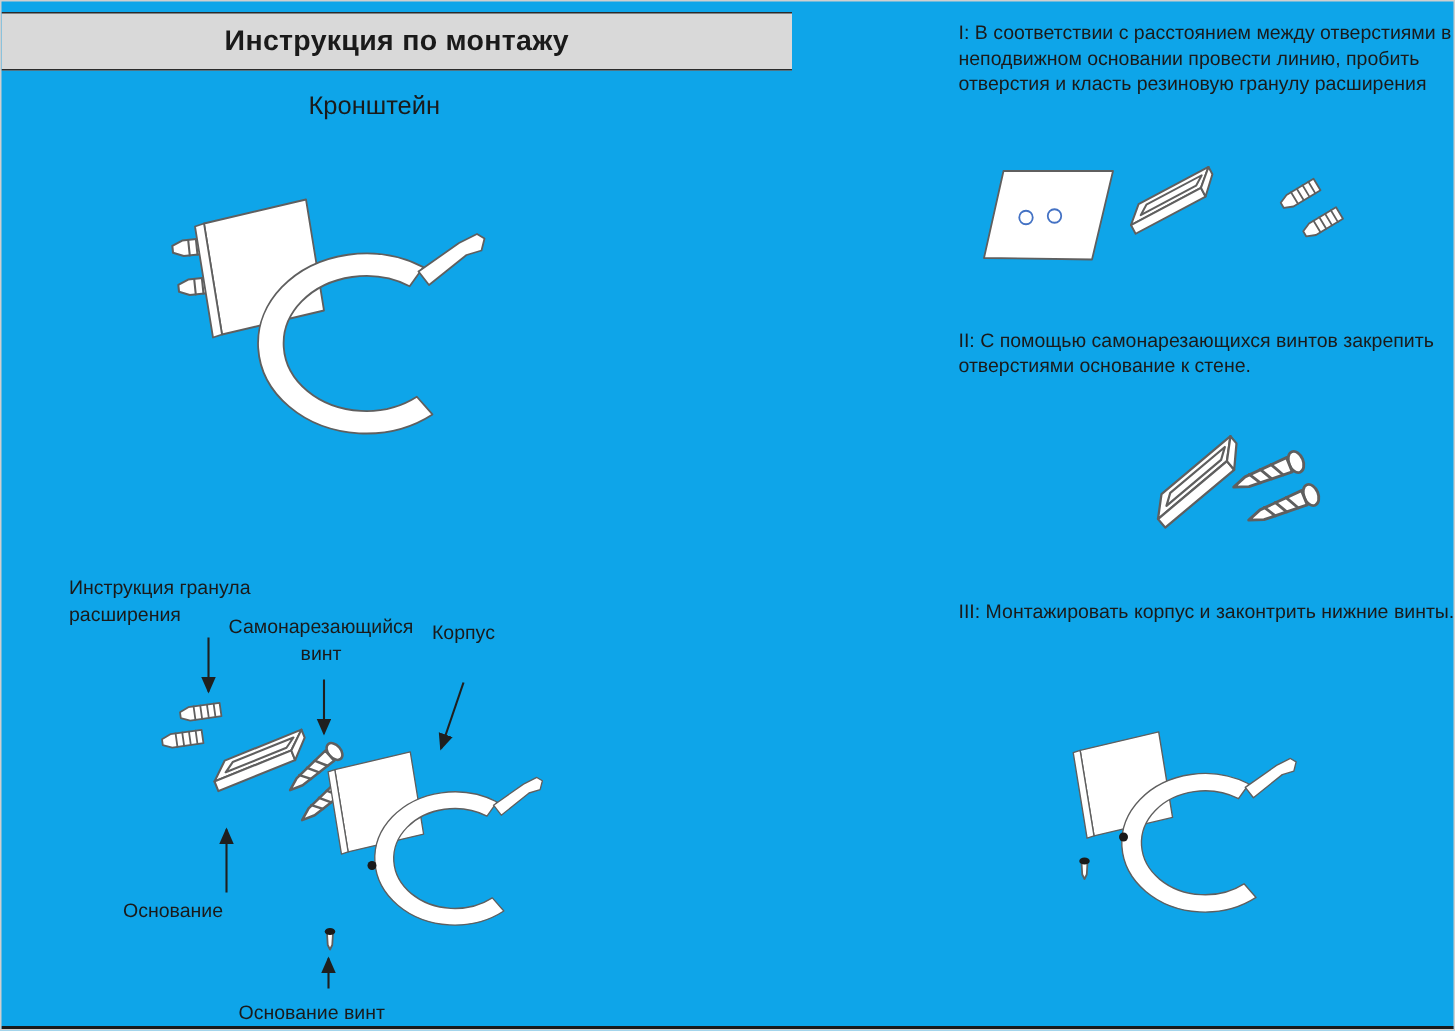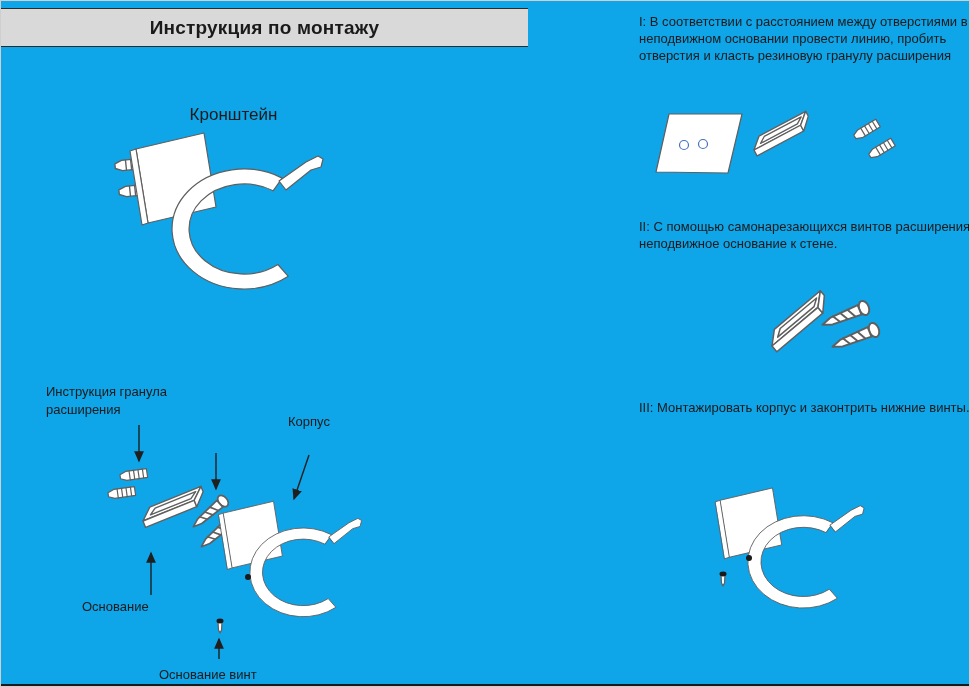--- a/index.html
+++ b/index.html
@@ -8,21 +8,21 @@
     position:relative; width:970px; height:687px; background:#0ea5e9;
     overflow:hidden; box-sizing:border-box; border:1px solid #cfcfcf;
   }
   .abs { position:absolute; }
   .title-bar {
     left:0; top:7px; width:527px; height:37px; background:#d9d9d9;
     border-top:1px solid #2b2b2b; border-bottom:1px solid #2b2b2b;
     display:flex; align-items:center; justify-content:center;
   }
   .title { font-size:19px; font-weight:bold; letter-spacing:.2px; }
-  .subtitle { left:0; top:60px; width:465px; text-align:center; font-size:17px;margin-top:44px; }
+  .subtitle { left:16px; top:60px; width:465px; text-align:center; font-size:17px; }
   .step { margin:0; font-size:13px; line-height:1.3; text-align:left; }
   .plabel { font-size:13px; line-height:1.35; }
   .center { text-align:center; }
   .art { fill:#ffffff; stroke:#5f5f5f; stroke-width:1.2; stroke-linejoin:round; stroke-linecap:round; }
   .dot { fill:#1a1a1a; stroke:none; }
   .arrows line { stroke:#1f1f1f; stroke-width:1.4; }
   .bottom-rule { left:0; top:683px; width:970px; height:2px; background:#1a1a1a; }
 </style>
 </head>
 <body>
@@ -71,20 +71,21 @@
 
   <svg class="abs" style="left:105px;top:110px" width="230" height="195" viewBox="0 0 230 195">
     <g class="art">
       <use href="#dowel" transform="translate(40,52) rotate(174) scale(1.15)"></use>
       <use href="#dowel" transform="translate(44,78) rotate(174) scale(1.15)"></use>
       <use href="#bracket"></use>
     </g>
   </svg>
 
   <div class="plabel abs" style="left:45px;top:382px;width:128px">Инструкция гранула расширения</div>
+  <div class="plabel abs center" style="left:150px;top:408px;width:126px">Самонарезающийся винт</div>
   <div class="plabel abs" style="left:287px;top:412px">Корпус</div>
   <div class="plabel abs" style="left:81px;top:597px">Основание</div>
   <div class="plabel abs" style="left:158px;top:665px">Основание винт</div>
 
   <svg class="abs" style="left:90px;top:420px" width="290" height="250" viewBox="0 0 290 250">
     <g class="art">
       <use href="#dowel" transform="translate(56,52) rotate(172)"></use>
       <use href="#dowel" transform="translate(44,70) rotate(172)"></use>
       <use href="#baseplate" transform="translate(52,100) rotate(-22) scale(1.15)"></use>
       <use href="#screw" transform="translate(132,80) rotate(139) scale(1.4)"></use>
@@ -99,21 +100,21 @@
     <g class="arrows">
       <line x1="48" y1="4" x2="48" y2="40" marker-end="url(#arrowhead)"></line>
       <line x1="125" y1="32" x2="125" y2="68" marker-end="url(#arrowhead)"></line>
       <line x1="218" y1="34" x2="203" y2="78" marker-end="url(#arrowhead)"></line>
       <line x1="60" y1="174" x2="60" y2="132" marker-end="url(#arrowhead)"></line>
       <line x1="128" y1="238" x2="128" y2="218" marker-end="url(#arrowhead)"></line>
     </g>
   </svg>
 
   <p class="step abs" style="left:638px;top:13px;width:332px">I: В соответствии с расстоянием между отверстиями в неподвижном основании провести линию, пробить отверстия и класть резиновую гранулу расширения</p>
-  <p class="step abs" style="left:638px;top:218px;width:332px">II: С помощью самонарезающихся винтов расширения неподвижное основание к стене.</p>
+  <p class="step abs" style="left:638px;top:218px;width:332px">II: С помощью самонарезающихся винтов закрепить отверстиями основание к стене.</p>
   <p class="step abs" style="left:638px;top:399px;width:340px">III: Монтажировать корпус и законтрить нижние винты.</p>
 
   <svg class="abs" style="left:645px;top:105px" width="260" height="80" viewBox="0 0 260 80">
     <g class="art">
       <polygon points="23,8 96,8 82,67 10,66"></polygon>
       <circle cx="38" cy="39" r="4.5" fill="#ffffff" stroke="#4472c4"></circle>
       <circle cx="57" cy="38" r="4.5" fill="#ffffff" stroke="#4472c4"></circle>
       <use href="#baseplate" transform="translate(108,44) rotate(-28) scale(1.1)"></use>
       <use href="#dowel" transform="translate(232,17) rotate(149)"></use>
       <use href="#dowel" transform="translate(247,36) rotate(149)"></use>

